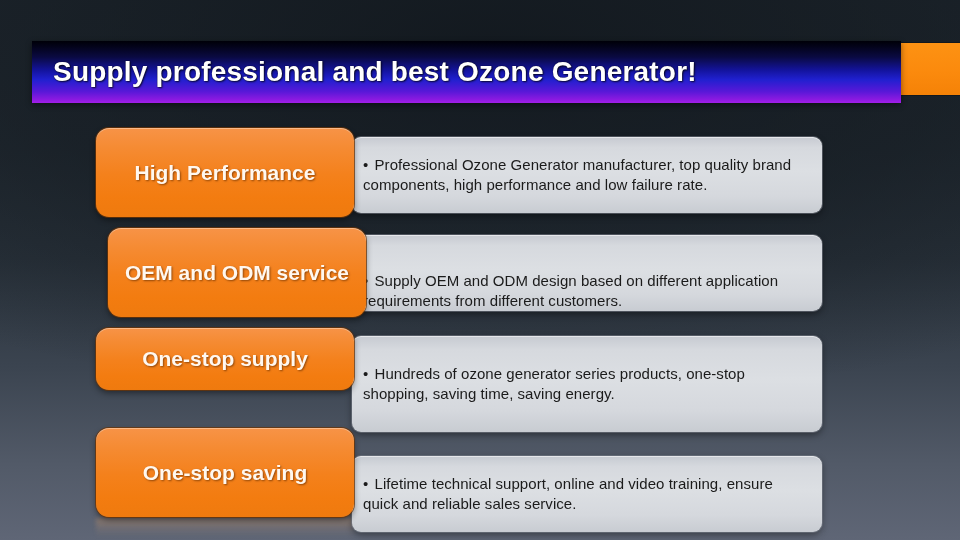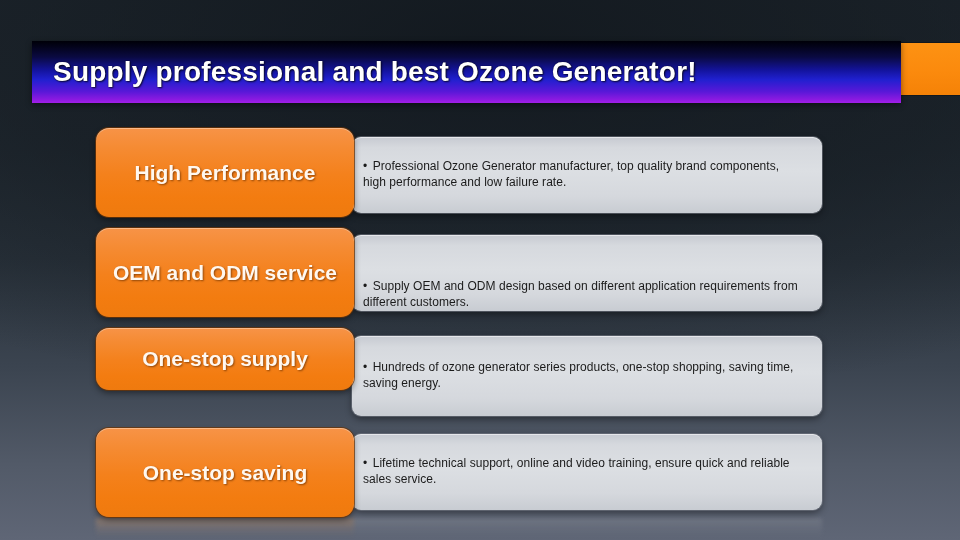--- a/index.html
+++ b/index.html
@@ -120,39 +120,39 @@
       0 0 0 1px rgba(120,126,136,0.55),
       0 3px 7px rgba(0,0,0,0.42),
       inset 0 1px 0 rgba(255,255,255,0.55);
     box-sizing: border-box;
     display: flex;
     align-items: center;
     z-index: 2;
   }
   .desc-text {
     color: #1b1b1b;
-    font-size: 12px;
+    font-size: 15px;
     line-height: 1.33;
     padding: 0 18px 0 11px;
     letter-spacing: 0.05px;
   }
   .bullet {
     display: inline-block;
     margin-right: 2px;
   }
 
   
   #row-1 .label-box { top: 128px;  height: 89px; }
   #row-1 .desc-box  { top: 137px;  height: 76px; }
-  #row-2 .label-box { top: 228px;  height: 89px; }
+  #row-2 .label-box { top: 228px;  height: 89px; margin-left: 12px; }
   #row-2 .desc-box  { top: 235px;  height: 76px; align-items: flex-end; }
   #row-3 .label-box { top: 328px;  height: 62px; }
-  #row-3 .desc-box  { top: 336px;  height: 80px; }
+  #row-3 .desc-box  { top: 336px;  height: 96px; }
   #row-4 .label-box { top: 428px;  height: 89px; }
-  #row-4 .desc-box  { top: 434px;  height: 76px; }
+  #row-4 .desc-box  { top: 456px;  height: 76px; }
 
   
   .reflection {
     position: absolute;
     left: 96px;
     top: 518px;
     width: 726px;
     height: 22px;
     background: linear-gradient(to bottom, rgba(210,210,215,0.16) 0%, rgba(180,180,190,0.03) 70%, rgba(0,0,0,0) 100%);
     filter: blur(2px);

